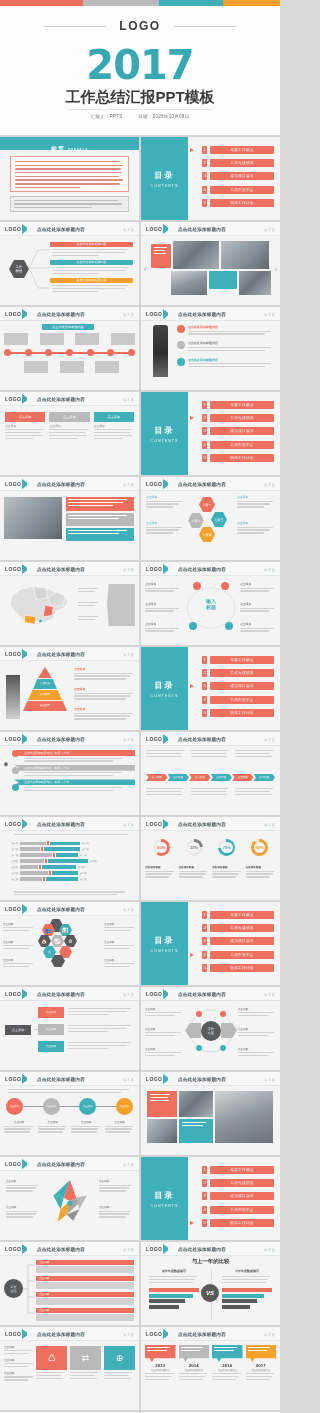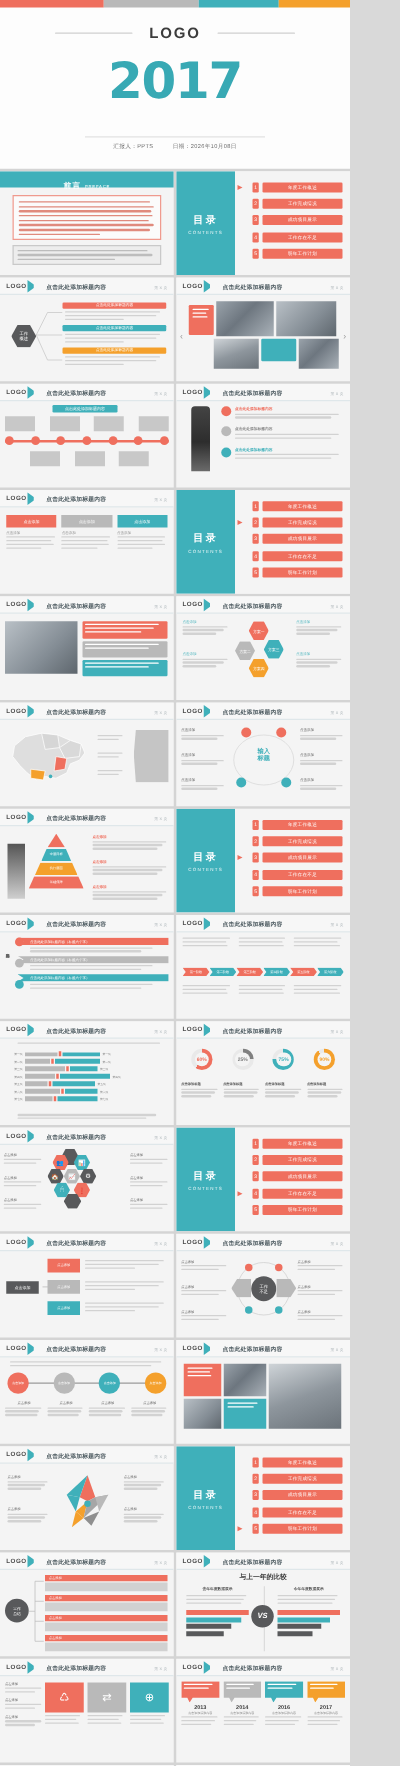--- a/index.html
+++ b/index.html
@@ -115,20 +115,21 @@
       <i style="flex:1.1;background:#ef6f5e"></i>
         <i style="flex:1;background:#b9b9b9"></i>
         <i style="flex:.85;background:#3fb0ba"></i>
         <i style="flex:.75;background:#f4a02c"></i>
     </div>
     <div class="cover-body">
       <div class="cover-logo">
         <span class="ln l"></span><span>LOGO</span><span class="ln r"></span>
       </div>
       <div class="cover-year">2017</div>
+      <div class="cover-title">工作总结汇报PPT模板</div>
       <div class="cover-rule"></div>
       <div class="cover-meta">
         <span>汇报人：PPTS</span>
         <span>日期：2026年10月08日</span>
       </div>
     </div>
   </div>
 
   <div class="grid">
 

